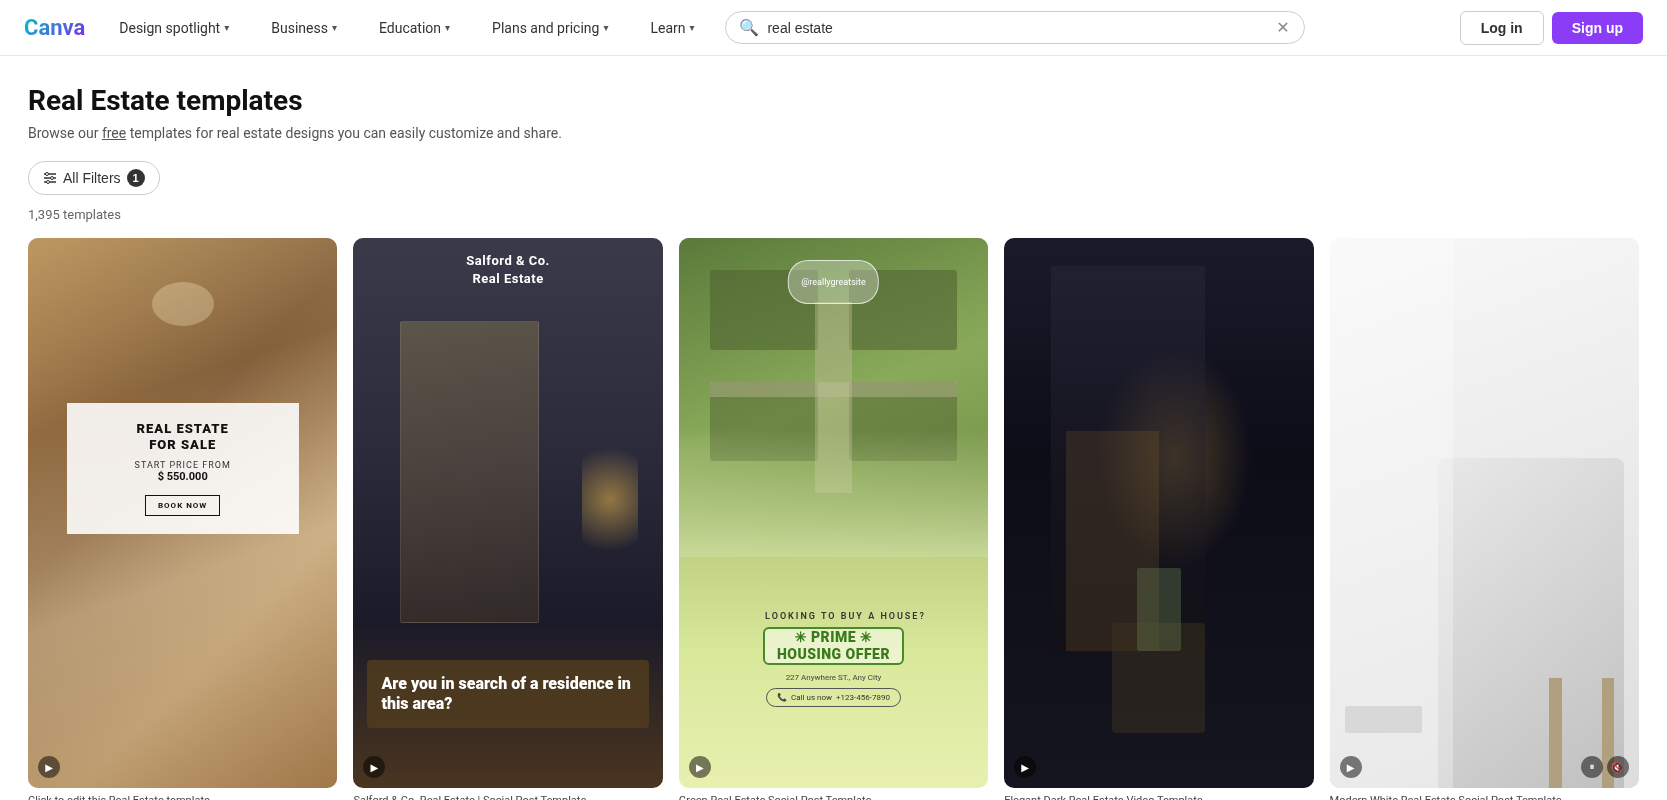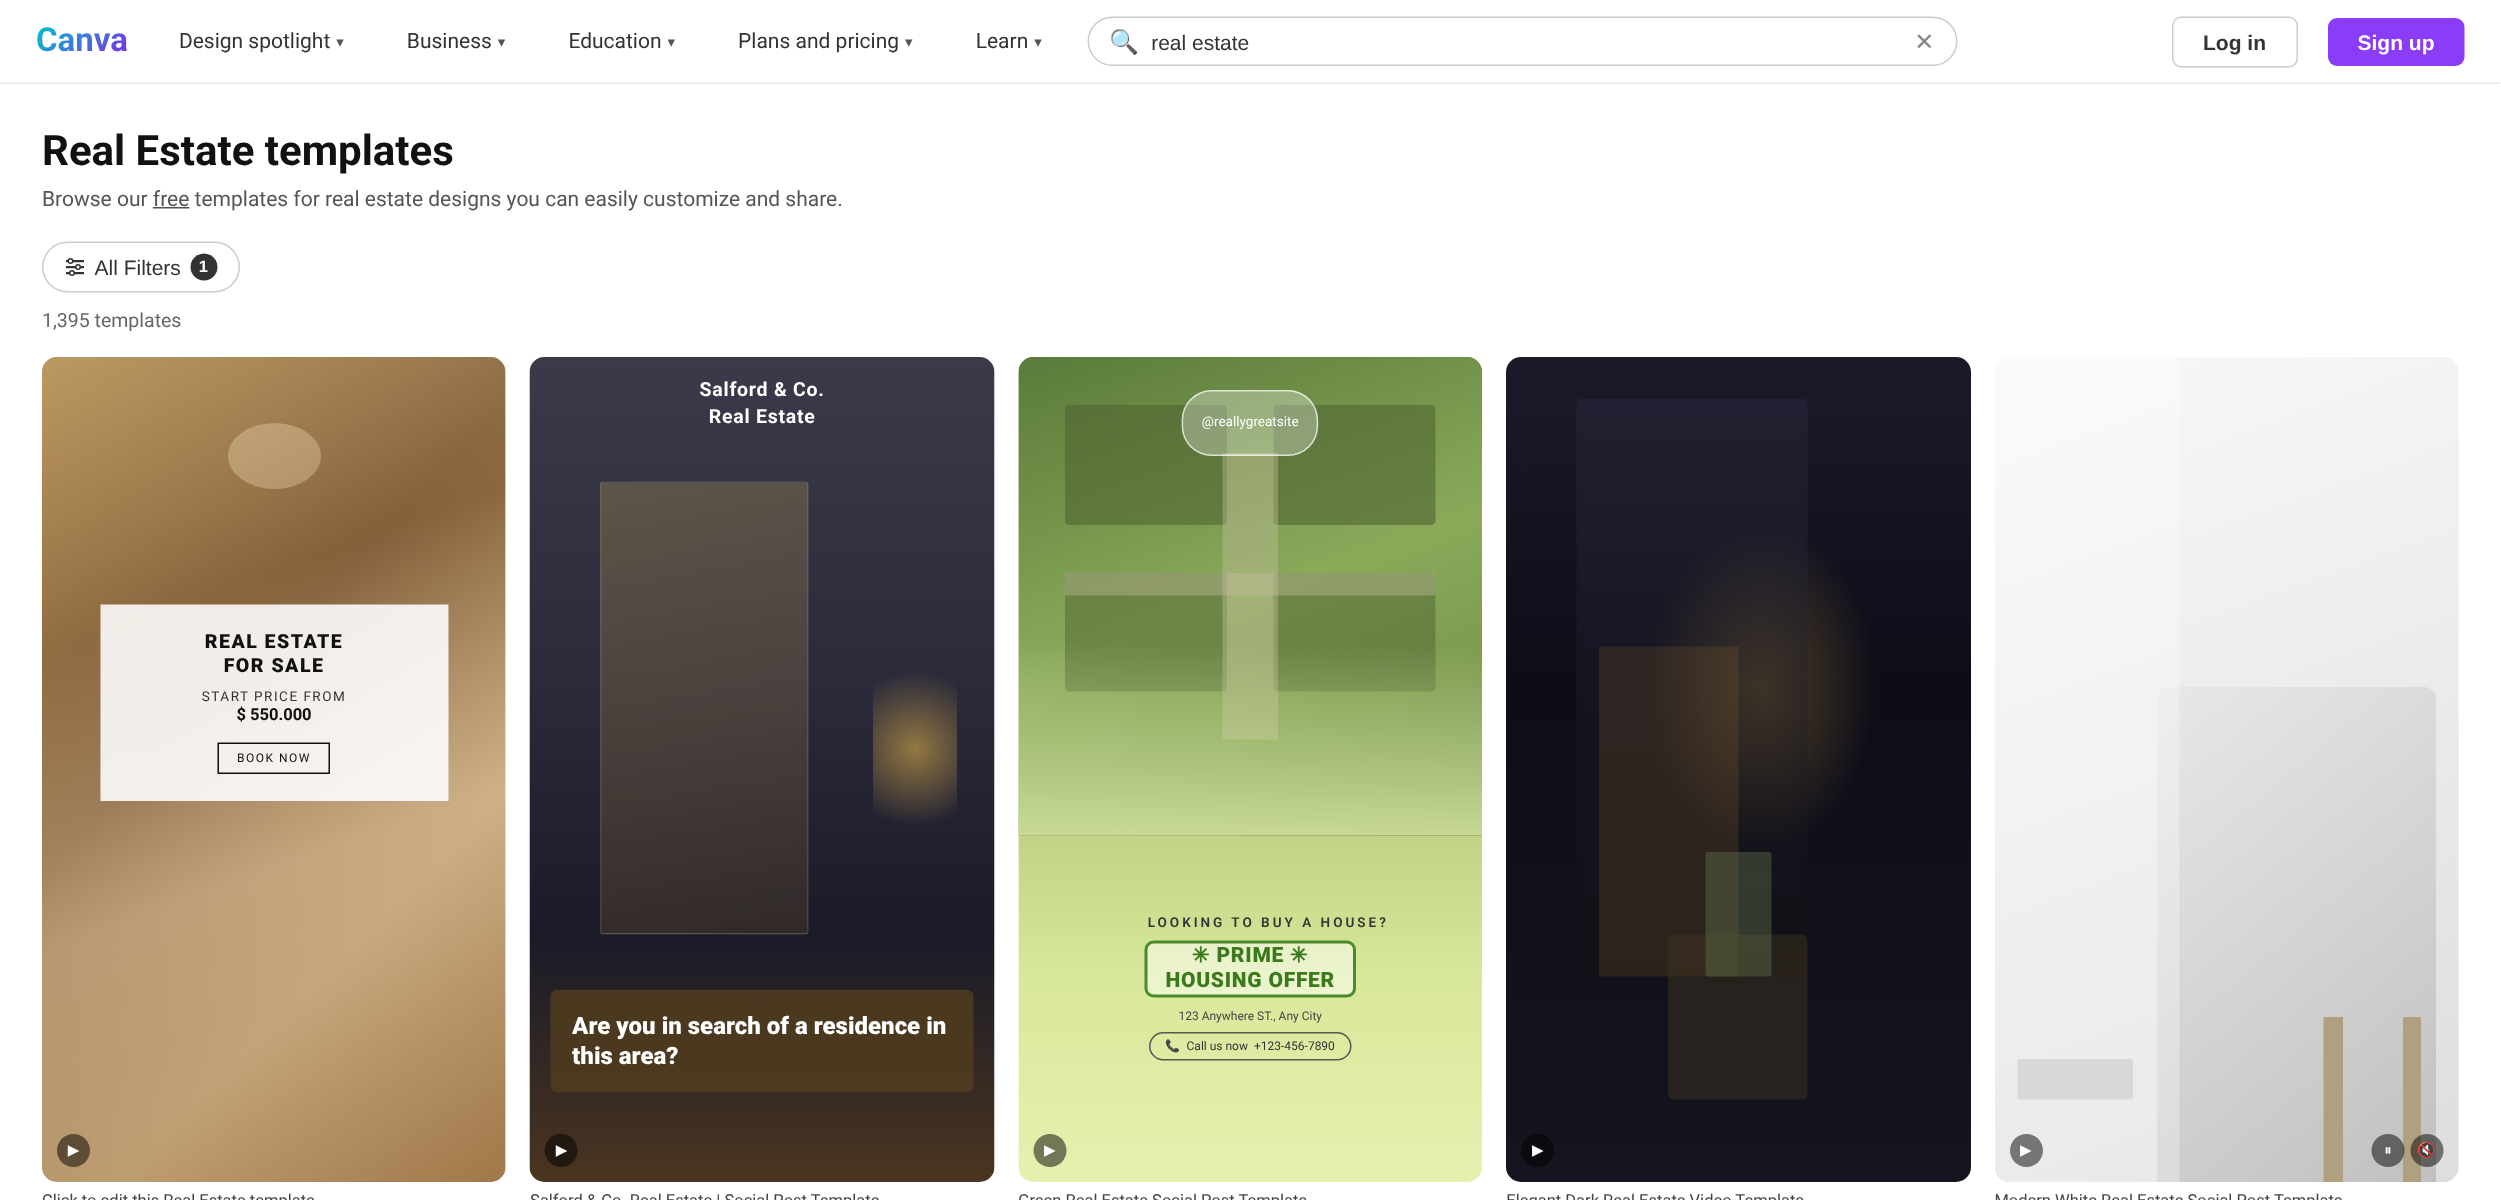--- a/index.html
+++ b/index.html
@@ -61,21 +61,21 @@
       flex: 1;
       font-size: 14px;
       color: #333;
     }
     .search-icon-svg { color: #888; font-size: 16px; }
     .clear-icon { color: #888; cursor: pointer; font-size: 16px; }
     .nav-right {
       margin-left: auto;
       display: flex;
       align-items: center;
-      gap: 20px;
+      gap: 8px;
     }
     .btn-login {
       padding: 8px 20px;
       border: 1.5px solid #ccc;
       border-radius: 6px;
       background: #fff;
       cursor: pointer;
       font-size: 14px;
       font-weight: 600;
       color: #333;
@@ -184,21 +184,21 @@
       text-align: center;
     }
     .card1-title { font-size: 13px; font-weight: 900; color: #111; letter-spacing: 1px; line-height: 1.2; }
     .card1-price { font-size: 9px; color: #333; margin-top: 8px; letter-spacing: 1px; }
     .card1-price-val { font-size: 11px; font-weight: 700; color: #111; }
     .card1-btn {
       margin-top: 12px;
       border: 1.5px solid #111;
       padding: 5px 12px;
       font-size: 8px;
-      font-weight: 400;
+      font-weight: 700;
       letter-spacing: 1px;
       color: #111;
       display: inline-block;
     }
 
     
     .card2-bg {
       width: 100%; height: 100%;
       background: linear-gradient(180deg, #3a3a4a 0%, #2a2a3a 40%, #1a1a28 70%, #4a3520 100%);
       position: absolute;
@@ -493,21 +493,21 @@
             <div style="position:absolute;top:20%;left:44%;width:12%;height:60%;background:rgba(200,190,160,0.4);"></div>
             <div style="position:absolute;top:45%;left:10%;width:80%;height:5%;background:rgba(200,190,160,0.4);"></div>
           </div>
           <div class="card3-handle">@reallygreatsite</div>
           <div class="card3-bottom">
             <div class="card3-looking">LOOKING TO BUY A HOUSE?</div>
             <div class="card3-offer-box">
               <div class="card3-offer-text">✳ PRIME ✳</div>
               <div class="card3-offer-text">HOUSING OFFER</div>
             </div>
-            <div class="card3-address">123 Anywhere ST., Any City</div>
+            <div class="card3-address">227 Anywhere ST., Any City</div>
             <div class="card3-call-box">
               <span>📞</span>
               <span>Call us now</span>
               <span>+123-456-7890</span>
             </div>
           </div>
           <div class="video-indicator">▶</div>
         </div>
       </div>
       <div class="card-label">Green Real Estate Social Post Template</div>

